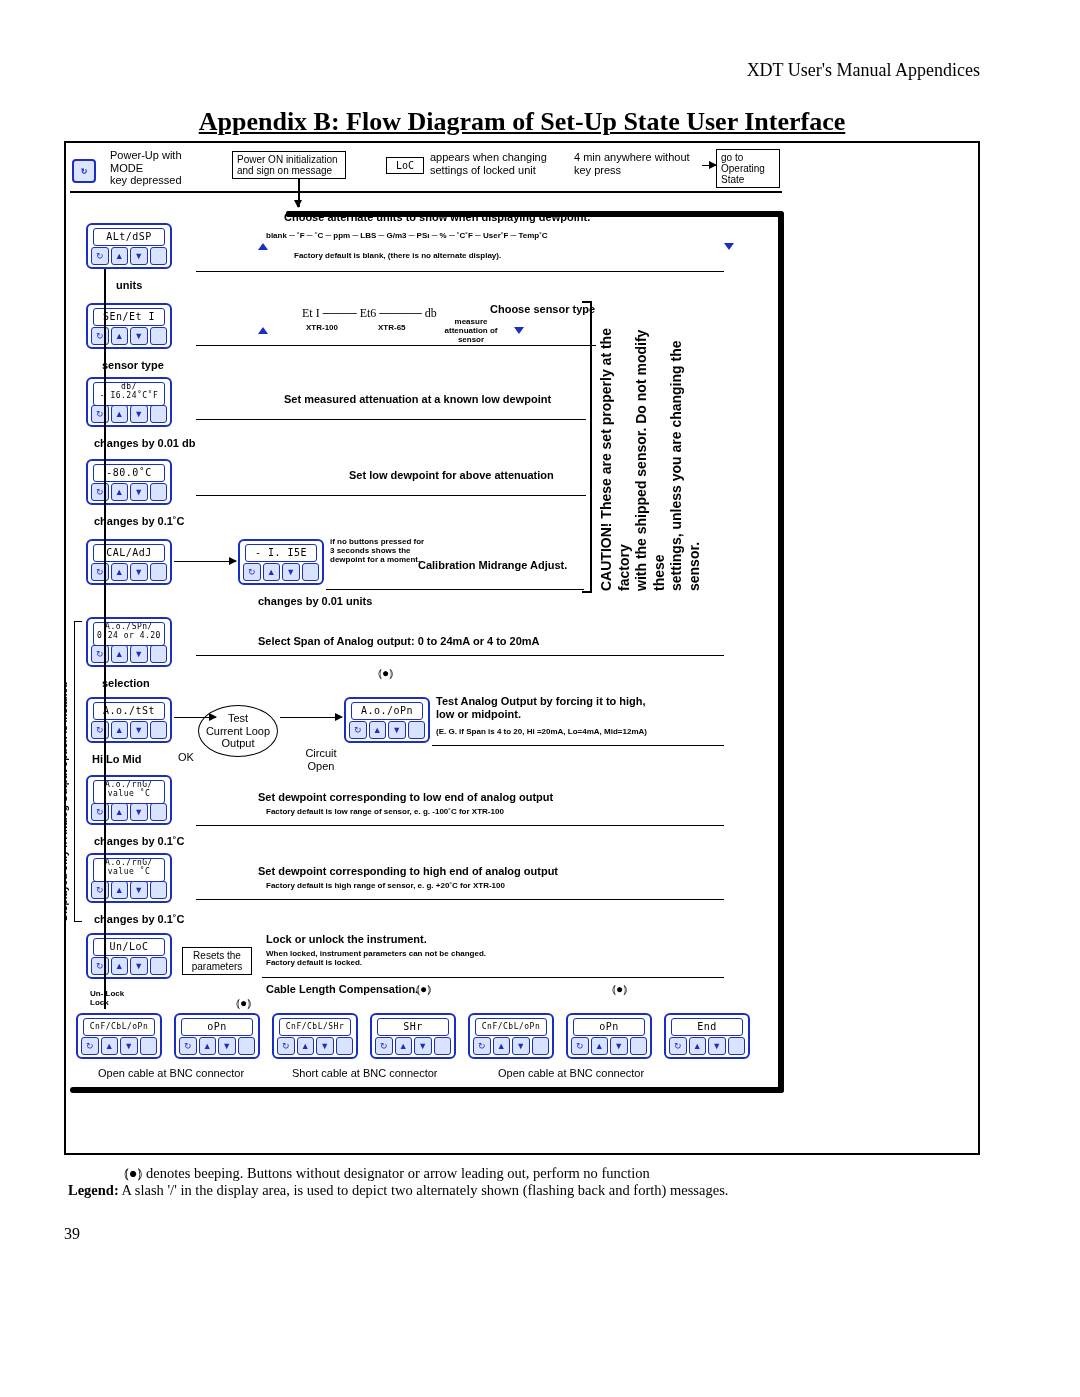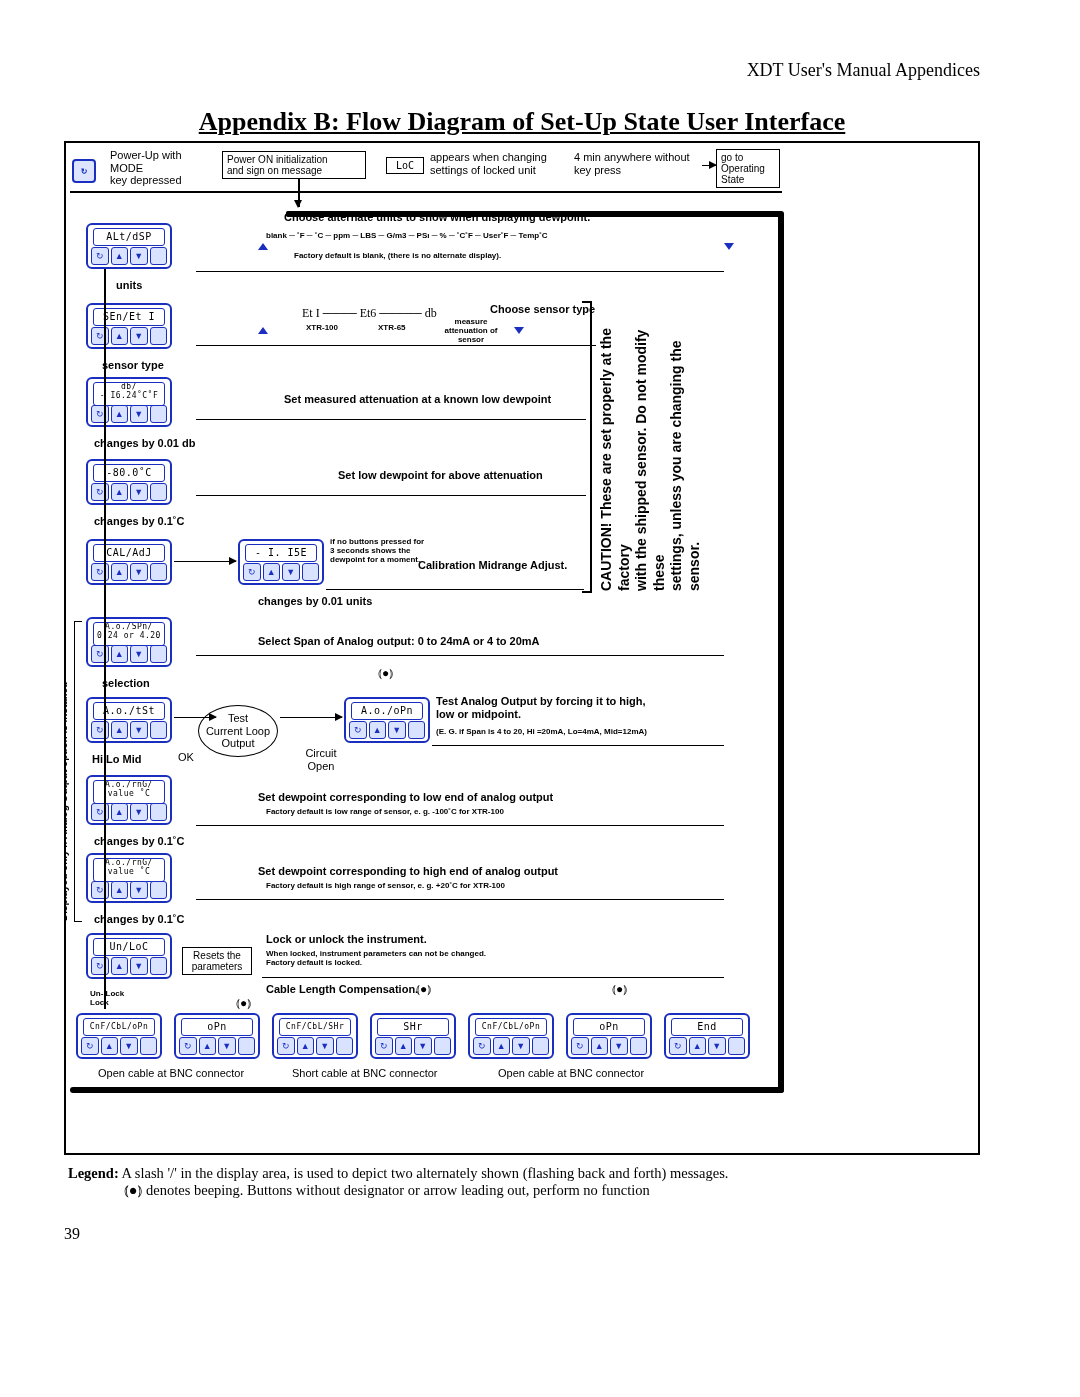--- a/index.html
+++ b/index.html
@@ -136,21 +136,21 @@
   <div class="header-right">XDT User's Manual Appendices</div>
 
   <div class="title">Appendix B: Flow Diagram of Set-Up State User Interface</div>
 
   <div class="diagram-frame">
 
     <div class="mode-icon" style="top:16px;left:6px;">↻</div>
     <div class="txt" style="top:6px;left:44px;width:110px;white-space:pre-line">Power-Up with
 MODE
 key depressed</div>
-    <div class="box" style="top:8px;left:156px;width:144px;white-space:pre-line">Power ON initialization
+    <div class="box" style="top:8px;left:166px;width:114px;white-space:pre-line">Power ON initialization
 and sign on message</div>
     <div class="box" style="top:14px;left:320px;width:38px;text-align:center;font-family:monospace">LoC</div>
     <div class="txt" style="top:8px;left:364px;width:140px;white-space:pre-line">appears when changing
 settings of locked unit</div>
     <div class="txt" style="top:8px;left:508px;width:140px;white-space:pre-line">4 min anywhere without
 key press</div>
     <div class="hline arrow-r" style="top:22px;left:636px;width:14px"></div>
     <div class="box" style="top:6px;left:650px;width:64px;white-space:pre-line">go to
 Operating
 State</div>
@@ -224,21 +224,21 @@
     <div class="module" style="top:316px;left:20px">
       <div class="screen">-80.0˚C</div>
       <div class="btns">
           <div class="b">↻</div>
           <div class="b">▲</div>
           <div class="b">▼</div>
           <div class="b"></div>
         </div>
     </div>
     <div class="txt bold" style="top:372px;left:28px">changes by 0.1˚C</div>
-    <div class="txt bold" style="top:326px;left:272px">Set low dewpoint for above attenuation</div>
+    <div class="txt bold" style="top:326px;left:283px">Set low dewpoint for above attenuation</div>
     <div class="hline" style="top:352px;left:130px;width:390px"></div>
 
     <div class="module" style="top:396px;left:20px">
       <div class="screen">CAL/AdJ</div>
       <div class="btns">
           <div class="b">↻</div>
           <div class="b">▲</div>
           <div class="b">▼</div>
           <div class="b"></div>
         </div>
@@ -429,19 +429,19 @@
 
     <div class="txt" style="top:924px;left:32px">Open cable at BNC connector</div>
     <div class="txt" style="top:924px;left:226px">Short cable at BNC connector</div>
     <div class="txt" style="top:924px;left:432px">Open cable at BNC connector</div>
 
     <div class="vline2" style="top:126px;left:38px;height:740px"></div>
 
   </div>
 
   <div class="legend">
+    <div style="padding-left:56px"><span>⦅●⦆ denotes beeping.  Buttons without designator or arrow leading out, perform no function</span></div>
     <div><b>Legend:</b> A slash '/' in the display area, is used to depict two alternately shown (flashing back and forth) messages.</div>
-    <div style="padding-left:56px"><span>⦅●⦆ denotes beeping.  Buttons without designator or arrow leading out, perform no function</span></div>
   </div>
 
   <div class="pagenum">39</div>
 
 </div>
 
 </body></html>

